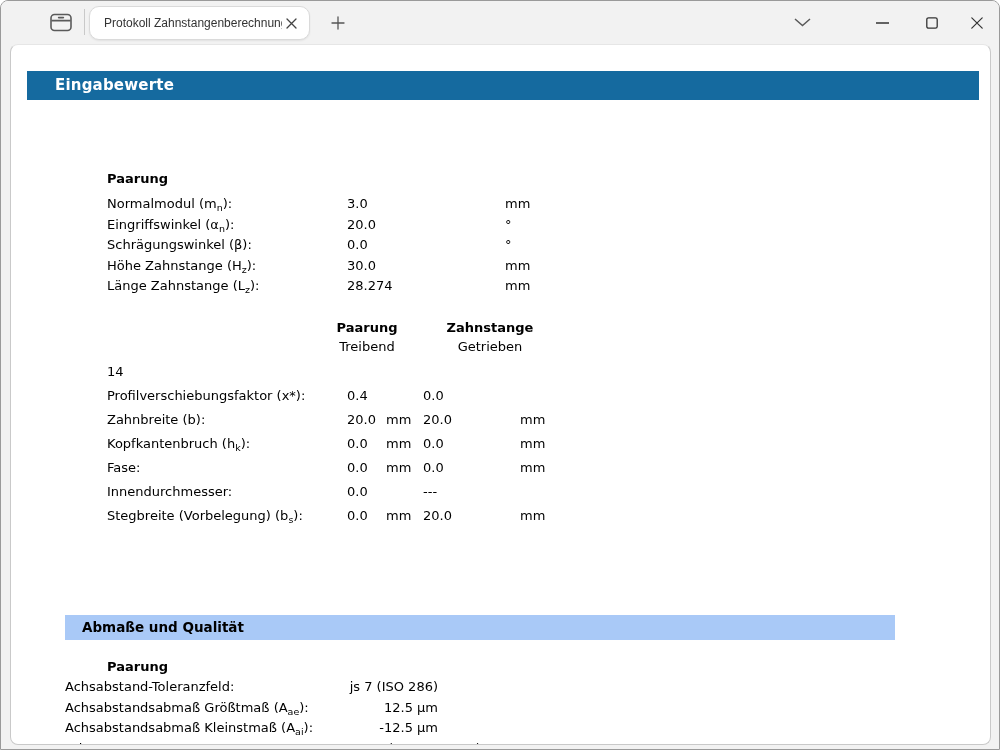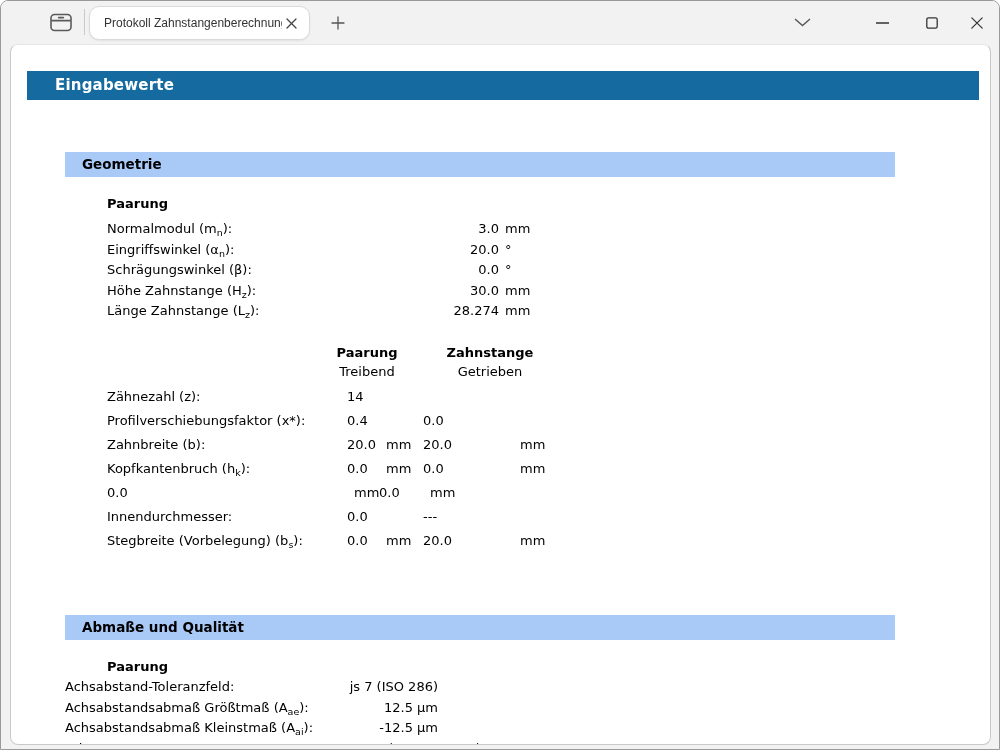--- a/index.html
+++ b/index.html
@@ -41,21 +41,21 @@
   #sec-geo{top:107px}
   #sec-abw{top:570px}
   .sec-bar{height:25px;background:#a9c9f7;font-size:13.5px;font-weight:bold;
     line-height:25px;padding-left:17px}
   .subt{margin:19px 0 0 42px;font-size:13px;font-weight:bold;line-height:16px}
 
   .prows{margin-top:7px}
   .prow{display:grid;grid-template-columns:240px 152px 44px;margin-left:42px;
     line-height:20.5px;font-size:13px}
   .prow .lab{white-space:nowrap}
-  .prow .val{text-align:right;white-space:nowrap}
+  .prow .val{text-align:left;white-space:nowrap}
   .prow .unit{padding-left:6px;white-space:nowrap}
 
   .heads{position:relative;height:40px;margin-top:23px;font-size:13px}
   .hname{position:absolute;top:0;font-weight:bold;text-align:center;line-height:16px}
   .hrole{position:absolute;top:19px;text-align:center;line-height:15px}
   .hc1{left:242px;width:120px}
   .hc2{left:355px;width:140px}
 
   .trow{display:grid;grid-template-columns:240px 32px 44px 90px 44px;margin-left:42px;
     line-height:24px;font-size:13px}
@@ -140,21 +140,20 @@
     </div>
   </div>
 
   <div class="card">
 
     <div class="banner">
       <span>Eingabewerte</span>
     </div>
 
     <div class="sec" id="sec-geo">
-      <div class="sec-bar">Geometrie</div>
       <div class="subt">Paarung</div>
 
       <div class="prows" id="geo-pair-rows">
           <div class="prow">
             <span class="lab">Normalmodul (m<sub>n</sub>):</span>
             <span class="val">3.0</span>
             <span class="unit">mm</span>
           </div>
           <div class="prow">
             <span class="lab">Eingriffswinkel (α<sub>n</sub>):</span>
@@ -180,21 +179,20 @@
 
       <div class="heads">
         <div class="hname hc1">Paarung</div>
         <div class="hname hc2">Zahnstange</div>
         <div class="hrole hc1">Treibend</div>
         <div class="hrole hc2">Getrieben</div>
       </div>
 
       <div id="geo-table-rows">
           <div class="trow">
-            <span class="lab">Zähnezahl (z):</span>
             <span class="v">14</span>
             <span class="u"></span>
             <span class="v"></span>
             <span class="u"></span>
           </div>
           <div class="trow">
             <span class="lab">Profilverschiebungsfaktor (x*):</span>
             <span class="v">0.4</span>
             <span class="u"></span>
             <span class="v">0.0</span>
@@ -208,20 +206,21 @@
             <span class="u">mm</span>
           </div>
           <div class="trow">
             <span class="lab">Kopfkantenbruch (h<sub>k</sub>):</span>
             <span class="v">0.0</span>
             <span class="u">mm</span>
             <span class="v">0.0</span>
             <span class="u">mm</span>
           </div>
           <div class="trow">
+            <span class="lab">Fase:</span>
             <span class="v">0.0</span>
             <span class="u">mm</span>
             <span class="v">0.0</span>
             <span class="u">mm</span>
           </div>
           <div class="trow">
             <span class="lab">Innendurchmesser:</span>
             <span class="v">0.0</span>
             <span class="u"></span>
             <span class="v">---</span>

